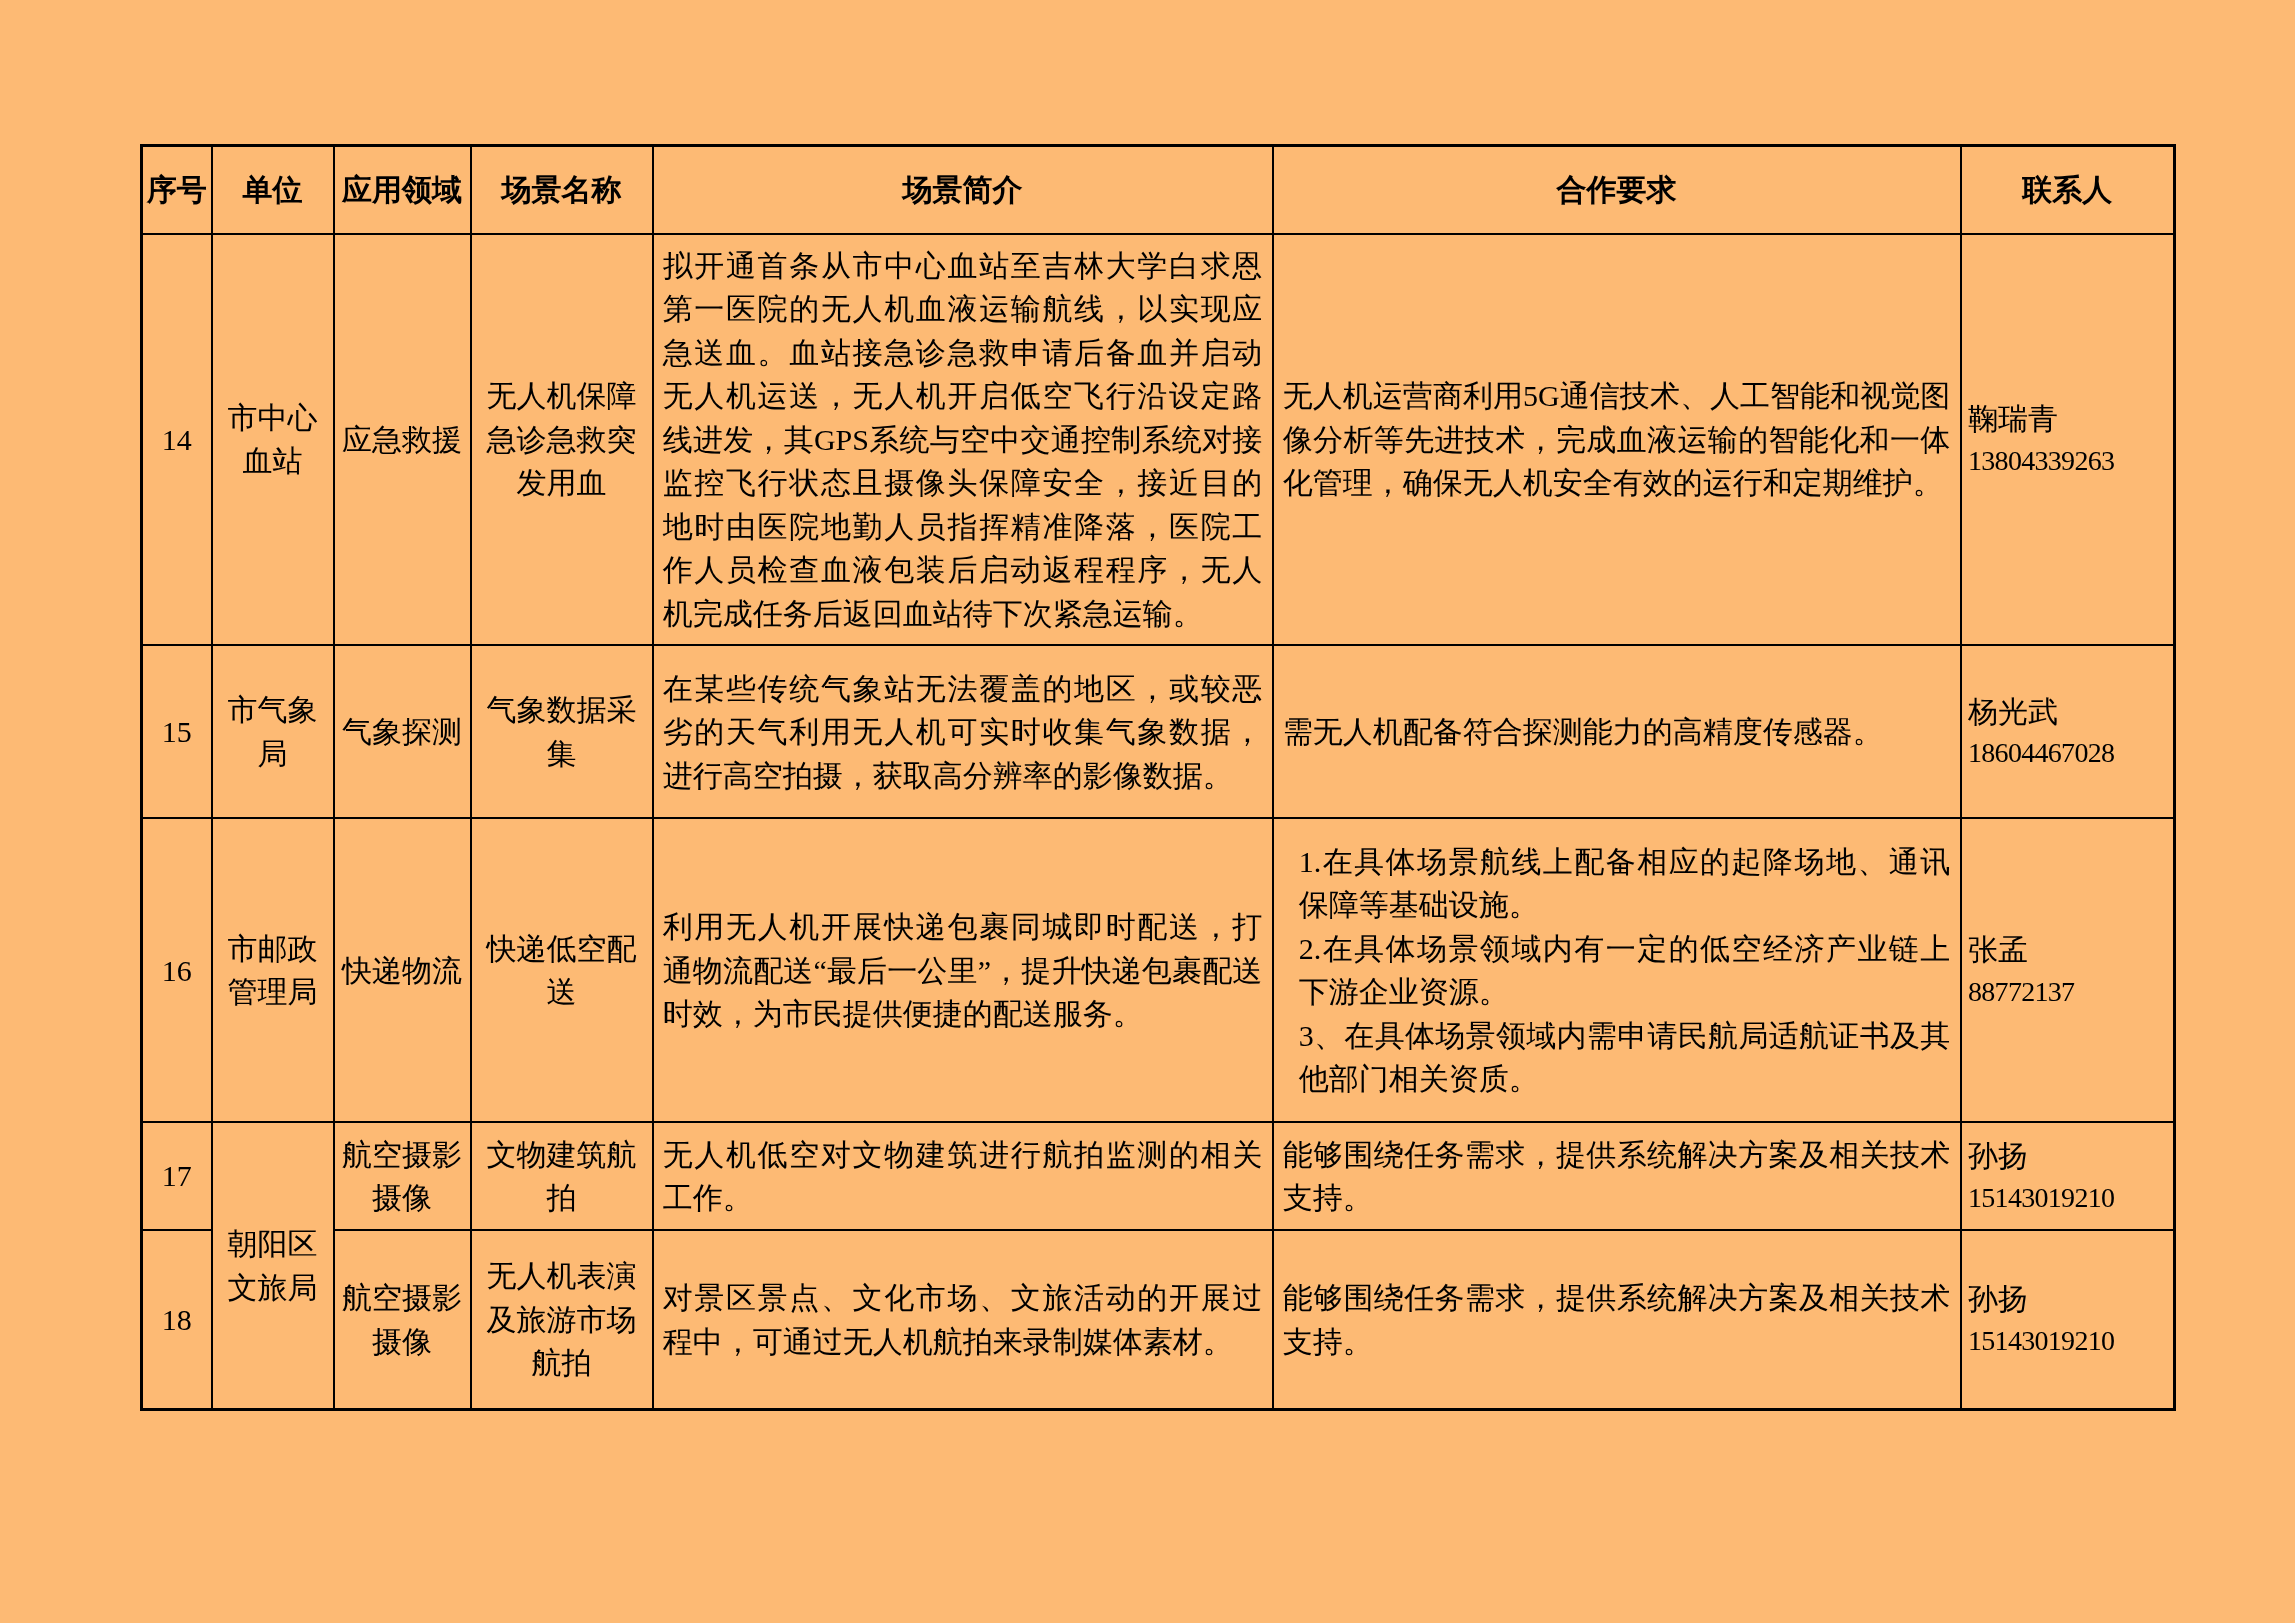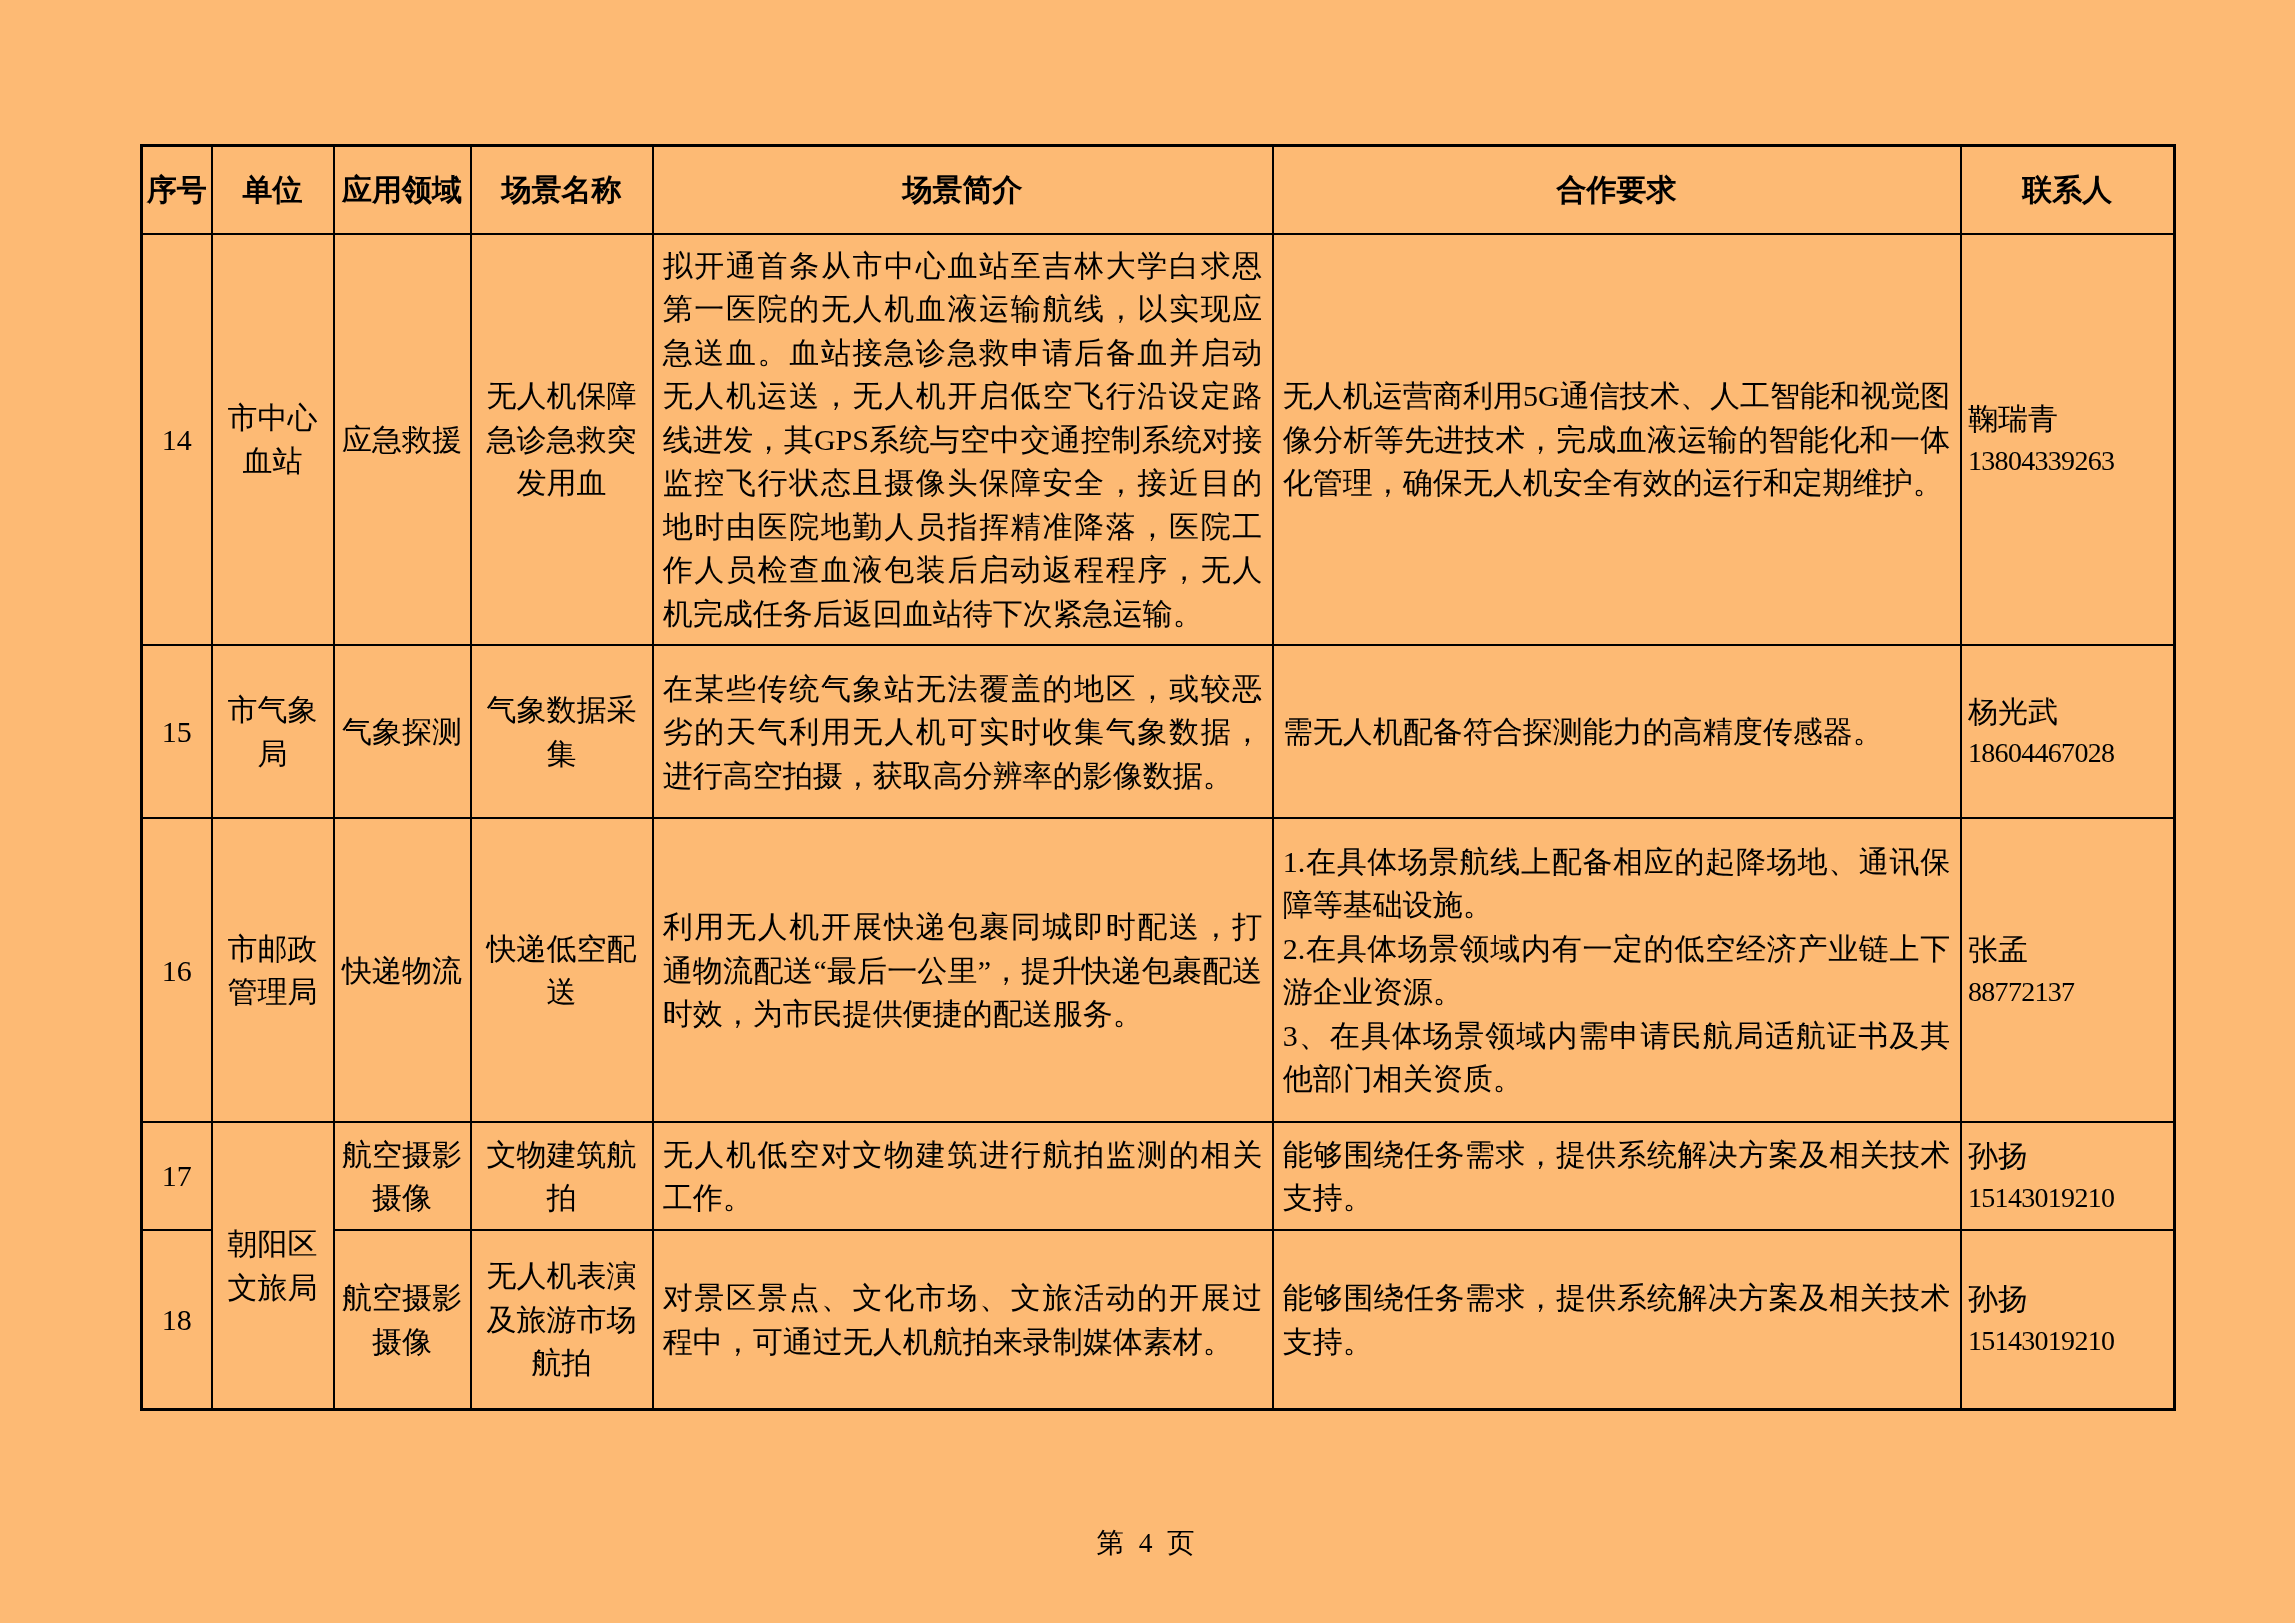--- a/index.html
+++ b/index.html
@@ -51,21 +51,21 @@
   tr.row-17  { height: 92px; }
   tr.row-18  { height: 180px; }
   td.c-center {
     text-align: center;
     padding: 5.2px 6.5px;
   }
   td.c-just {
     text-align: justify;
     padding: 9.2px 9.2px;
   }
-  td.c-coop .coop-item { text-align: justify; }
+  td.c-coop .coop-item { text-align: justify; margin-left: 16px; }
   .contact-name { text-align: left; }
   .contact-phone {
     text-align: left;
     font-size: 28px;
     letter-spacing: -0.7px;
     white-space: nowrap;
   }
   .page-footer {
     position: absolute;
     left: 0;
@@ -168,16 +168,15 @@
         <td class="c-just">能够围绕任务需求，提供系统解决方案及相关技术支持。</td>
         <td class="c-center">
           <div class="contact-name">孙扬</div>
           <div class="contact-phone">15143019210</div>
         </td>
       </tr>
 
     </tbody>
   </table>
 
-  <div class="page-footer">第 4 页</div>
 
 </div>
 
 
 </body></html>

